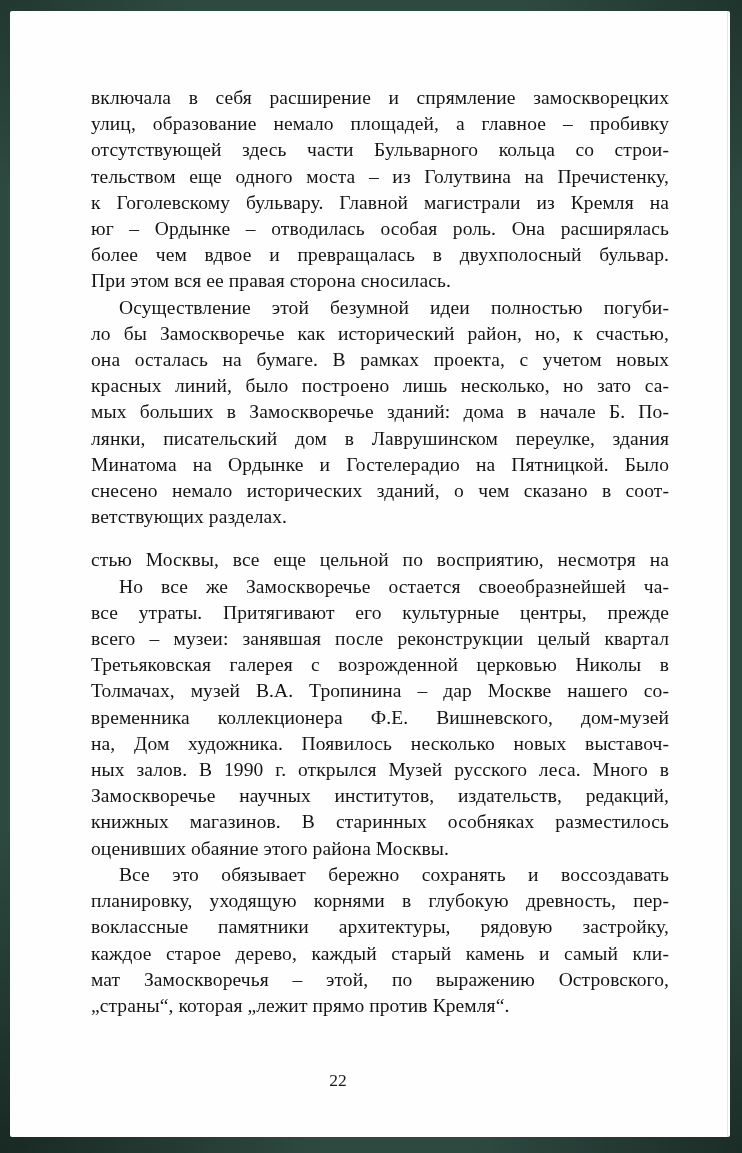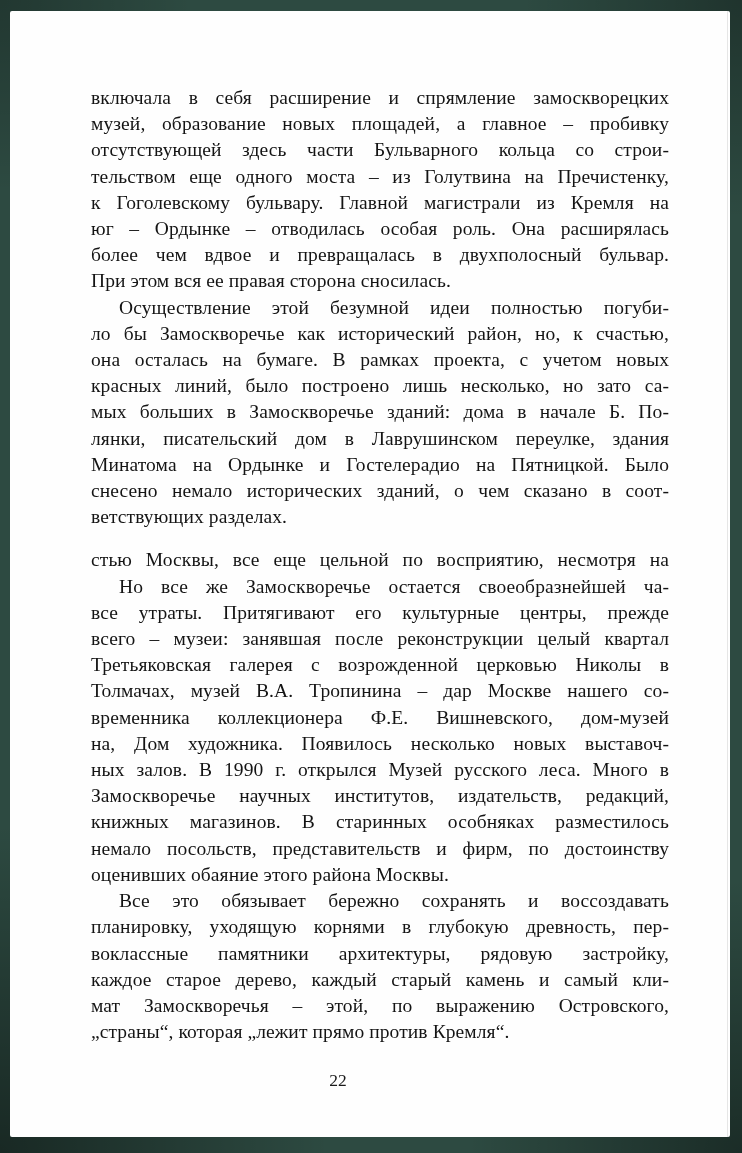--- a/index.html
+++ b/index.html
@@ -63,21 +63,21 @@
 </style>
 </head>
 <body>
 
 <div class="frame">
   <div class="page">
     <div class="edge-artifact"></div>
     <div class="text-block" id="text-block">
         <div class="para">
           <div class="line">включала в себя расширение и спрямление замоскворецких</div>
-          <div class="line">музей, образование новых площадей, а главное – пробивку</div>
+          <div class="line">улиц, образование немало площадей, а главное – пробивку</div>
           <div class="line">отсутствующей здесь части Бульварного кольца со строи-</div>
           <div class="line">тельством еще одного моста – из Голутвина на Пречистенку,</div>
           <div class="line">к Гоголевскому бульвару. Главной магистрали из Кремля на</div>
           <div class="line">юг – Ордынке – отводилась особая роль. Она расширялась</div>
           <div class="line">более чем вдвое и превращалась в двухполосный бульвар.</div>
           <div class="line last">При этом вся ее правая сторона сносилась.</div>
         </div>
         <div class="para">
           <div class="line indent">Осуществление этой безумной идеи полностью погуби-</div>
           <div class="line">ло бы Замоскворечье как исторический район, но, к счастью,</div>
@@ -94,21 +94,20 @@
           <div class="line indent">Но все же Замоскворечье остается своеобразнейшей ча-</div>
           <div class="line">все утраты. Притягивают его культурные центры, прежде</div>
           <div class="line">всего – музеи: занявшая после реконструкции целый квартал</div>
           <div class="line">Третьяковская галерея с возрожденной церковью Николы в</div>
           <div class="line">Толмачах, музей В.А. Тропинина – дар Москве нашего со-</div>
           <div class="line">временника коллекционера Ф.Е. Вишневского, дом-музей</div>
           <div class="line">на, Дом художника. Появилось несколько новых выставоч-</div>
           <div class="line">ных залов. В 1990 г. открылся Музей русского леса. Много в</div>
           <div class="line">Замоскворечье научных институтов, издательств, редакций,</div>
           <div class="line">книжных магазинов. В старинных особняках разместилось</div>
-          <div class="line">немало посольств, представительств и фирм, по достоинству</div>
           <div class="line last">оценивших обаяние этого района Москвы.</div>
         </div>
         <div class="para">
           <div class="line indent">Все это обязывает бережно сохранять и воссоздавать</div>
           <div class="line">планировку, уходящую корнями в глубокую древность, пер-</div>
           <div class="line">воклассные памятники архитектуры, рядовую застройку,</div>
           <div class="line">каждое старое дерево, каждый старый камень и самый кли-</div>
           <div class="line">мат Замоскворечья – этой, по выражению Островского,</div>
           <div class="line last">„страны“, которая „лежит прямо против Кремля“.</div>
         </div>

